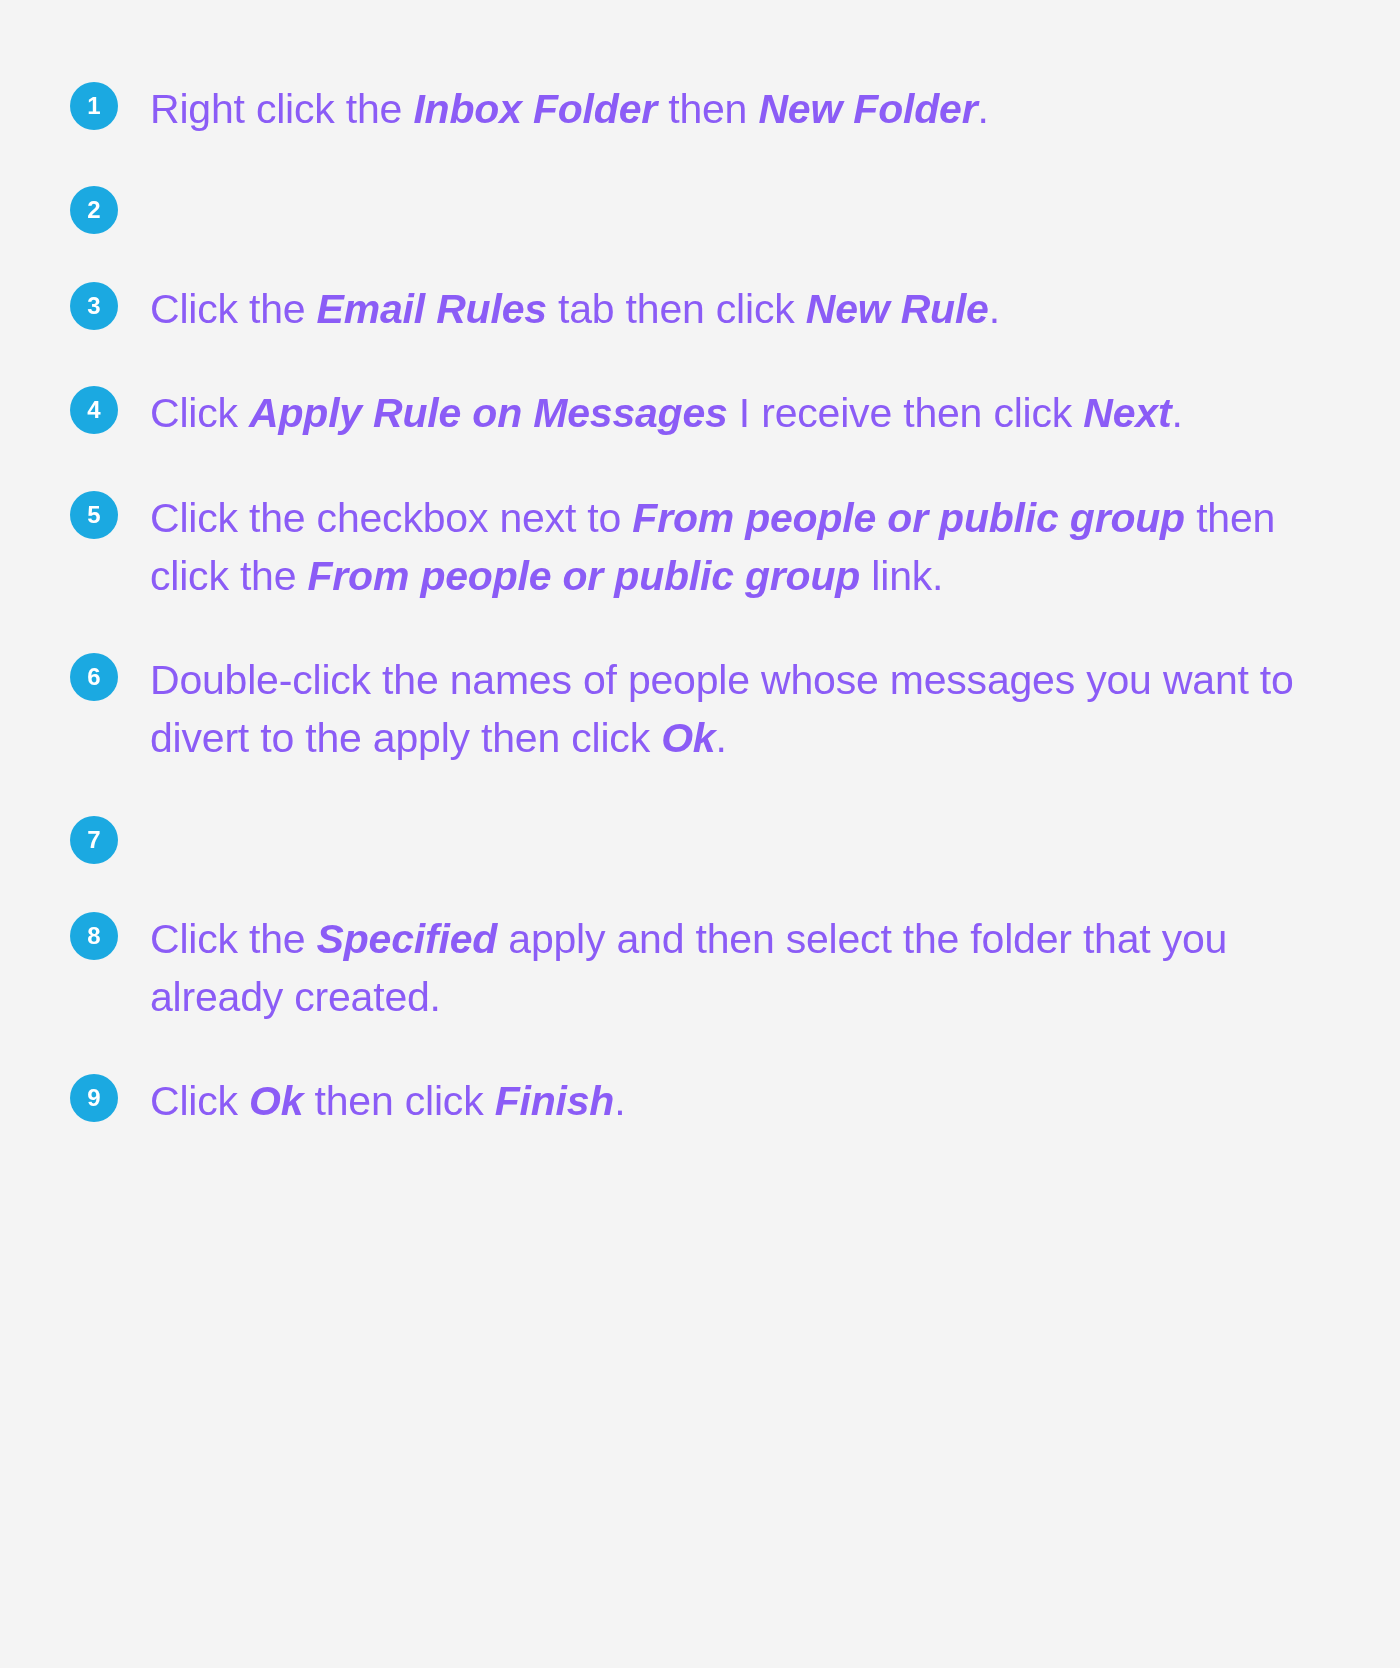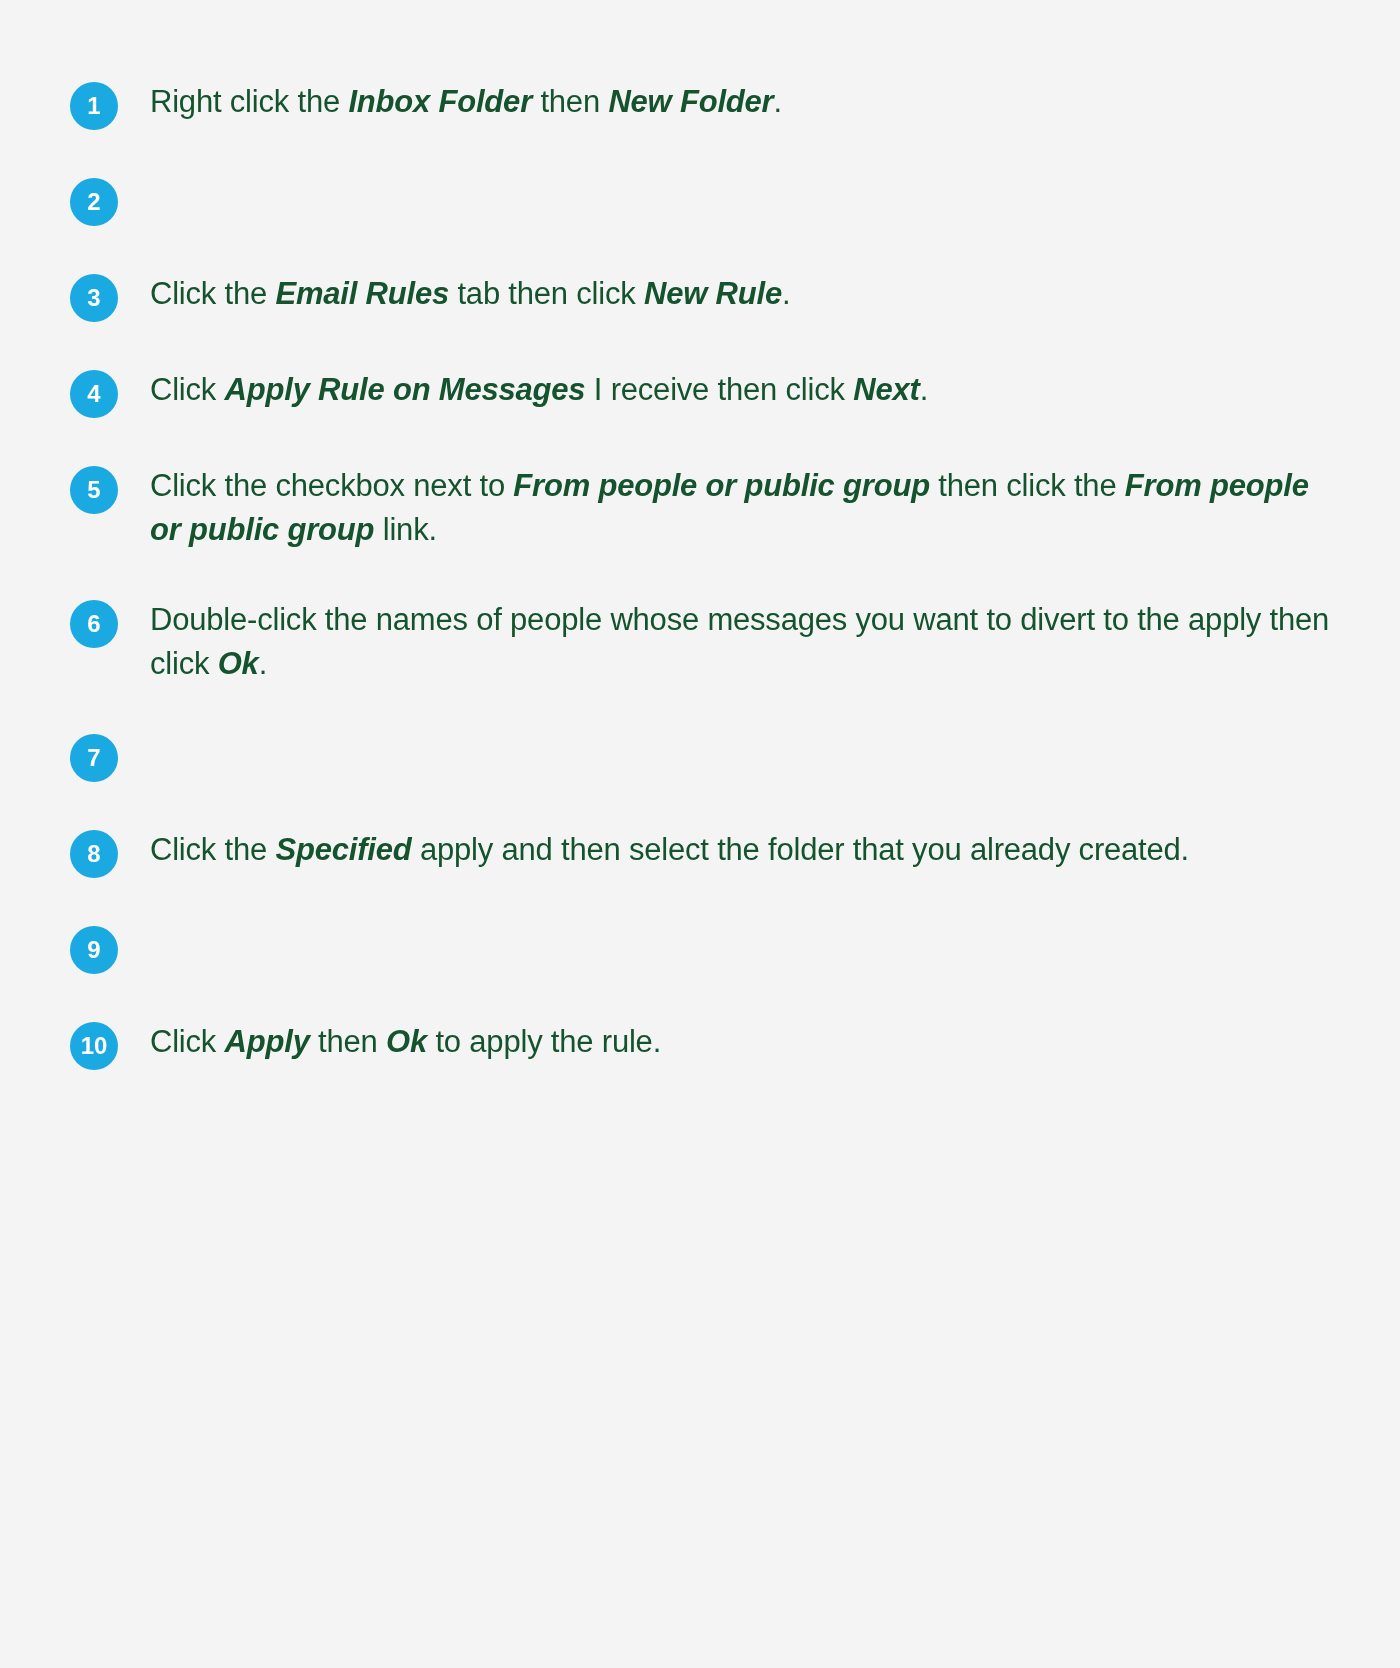--- a/index.html
+++ b/index.html
@@ -29,23 +29,23 @@
       color: #ffffff;
       border-radius: 50%;
       display: flex;
       align-items: center;
       justify-content: center;
       font-size: 24px;
       font-weight: 700;
       margin-top: 2px;
     }
     .step-text {
-      font-size: 31px;
+      font-size: 41px;
       line-height: 1.42;
-      color: #14532d;
+      color: #8b5cf6;
       letter-spacing: -0.2px;
     }
     .step-text .bi {
       font-weight: 700;
       font-style: italic;
     }
   </style>
 </head>
 <body>
 
@@ -75,18 +75,15 @@
     </li>
     <li class="step">
       <div class="badge">7</div>
     </li>
     <li class="step">
       <div class="badge">8</div>
       <div class="step-text"><span>Click the </span><span class="bi">Specified</span><span> apply and then select the folder that you already created.</span></div>
     </li>
     <li class="step">
       <div class="badge">9</div>
-    </li>
-    <li class="step">
-      <div class="badge">10</div>
-      <div class="step-text"><span>Click </span><span class="bi">Apply</span><span> then </span><span class="bi">Ok</span><span> to apply the rule.</span></div>
+      <div class="step-text"><span>Click </span><span class="bi">Ok</span><span> then click </span><span class="bi">Finish</span><span>.</span></div>
     </li>
   </ol>
 
 </body></html>

